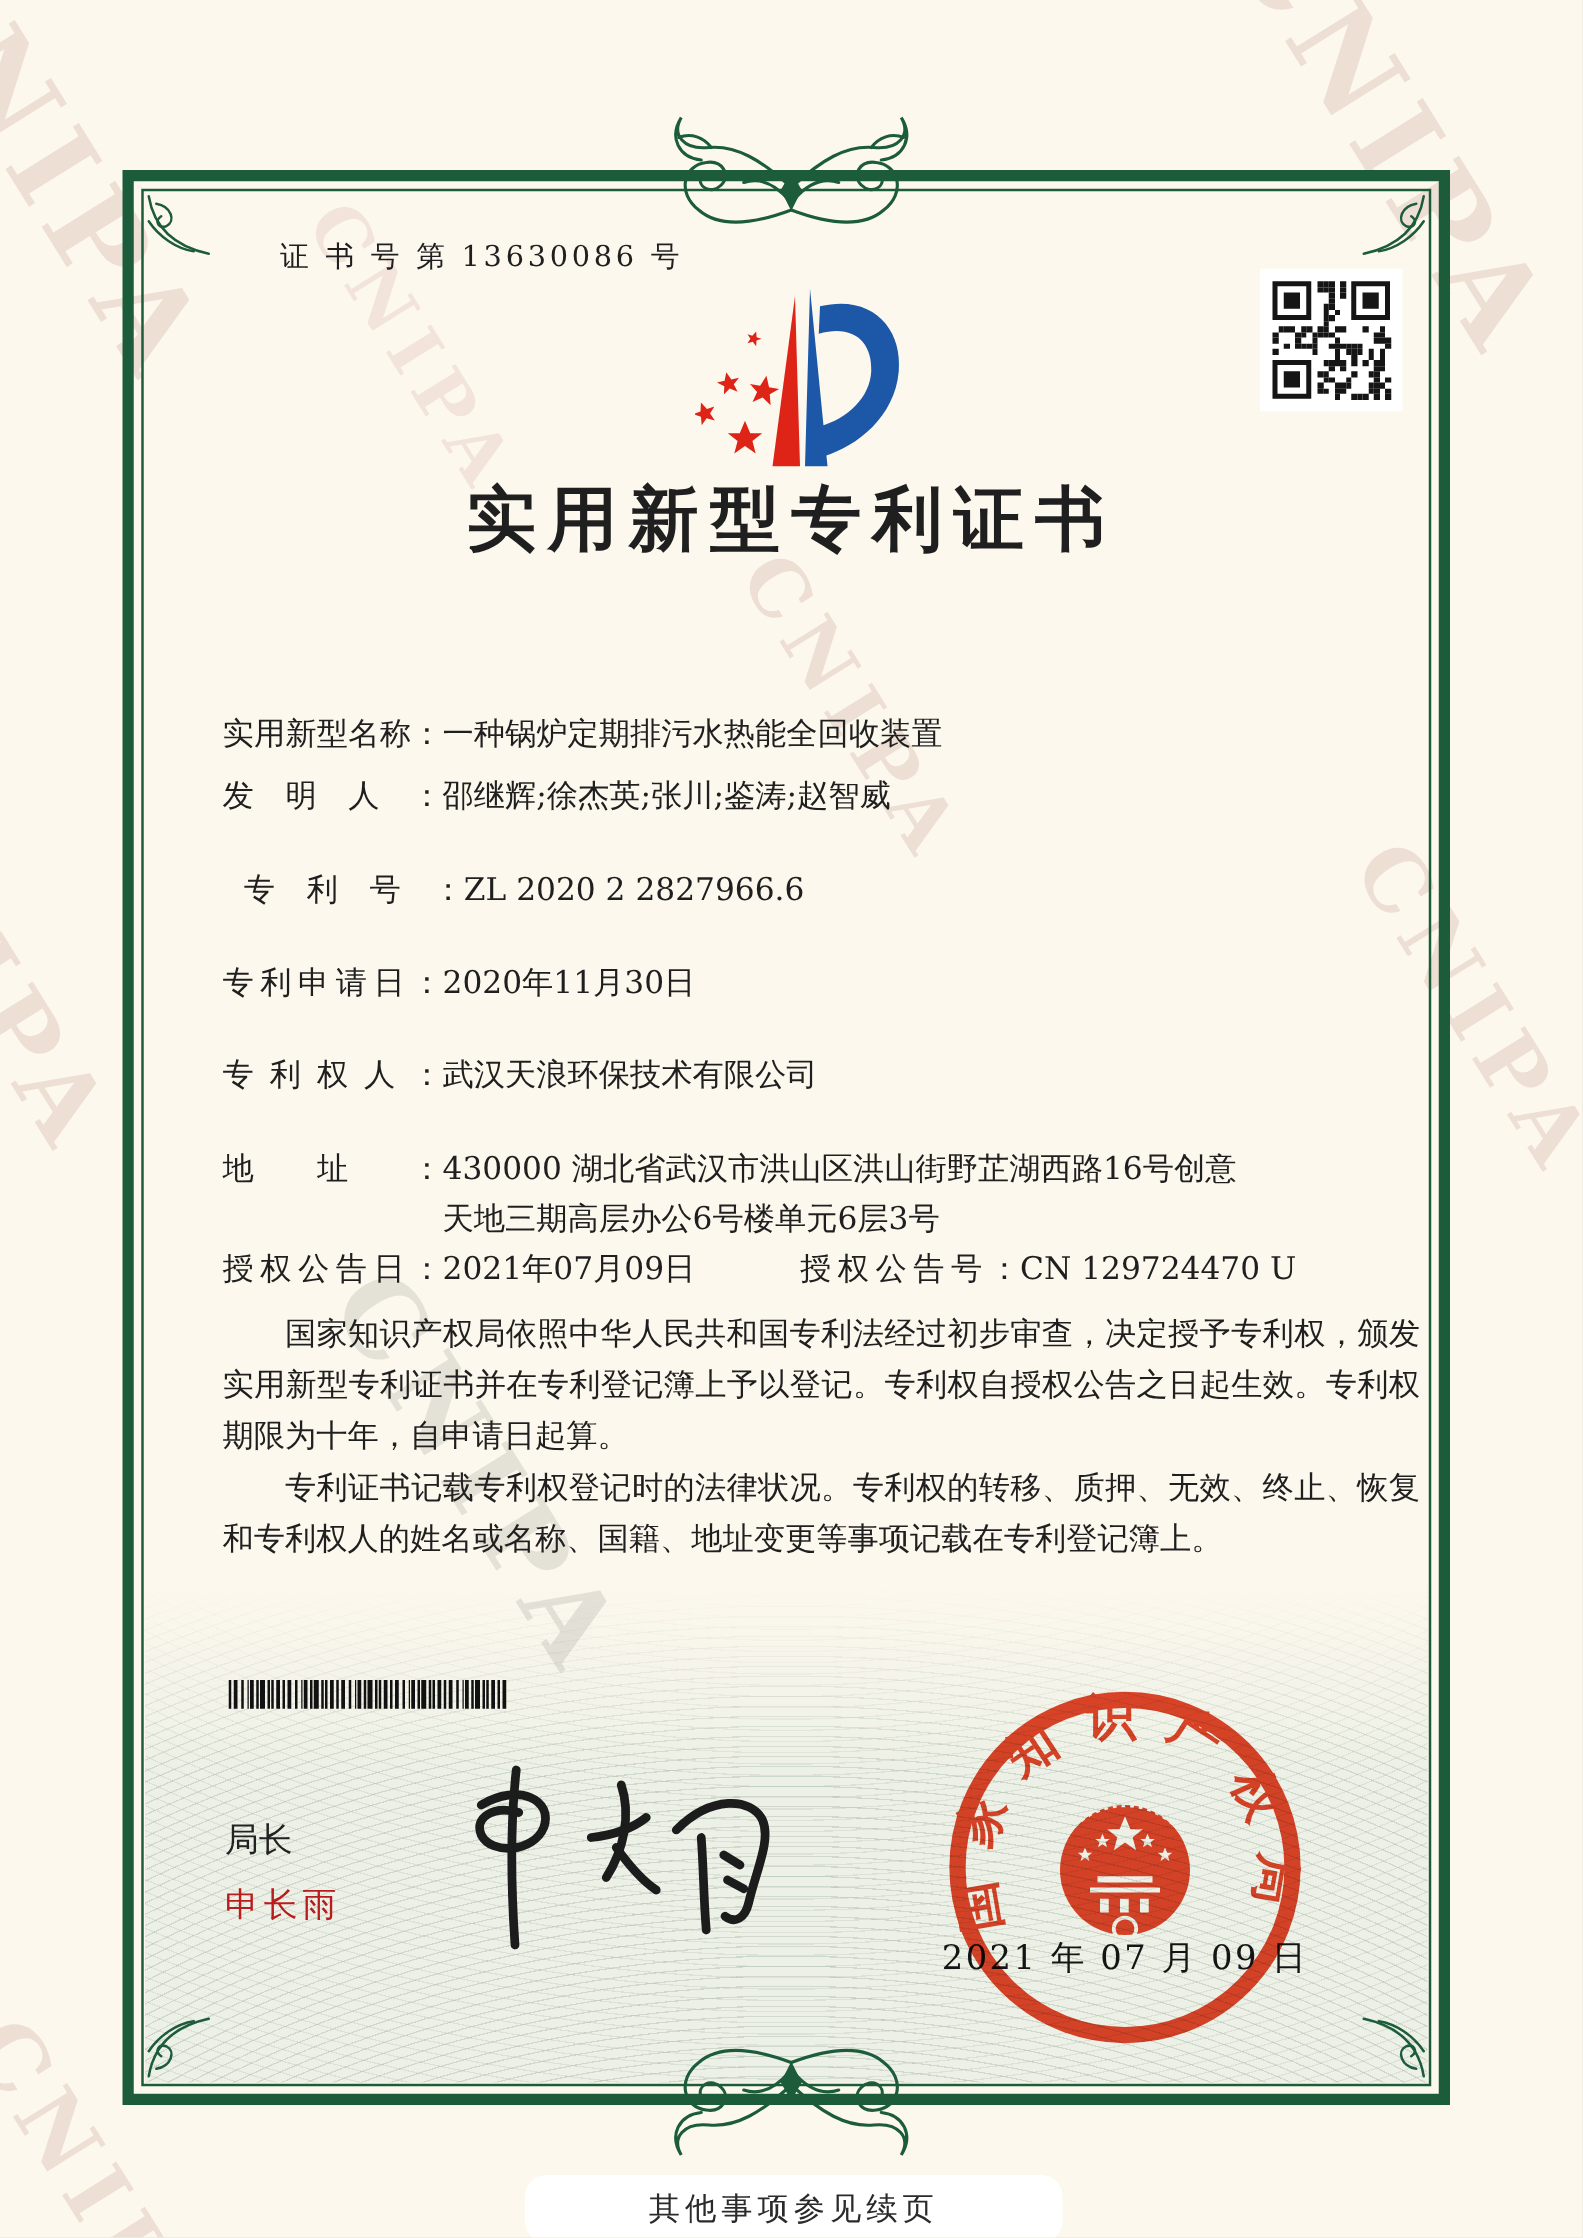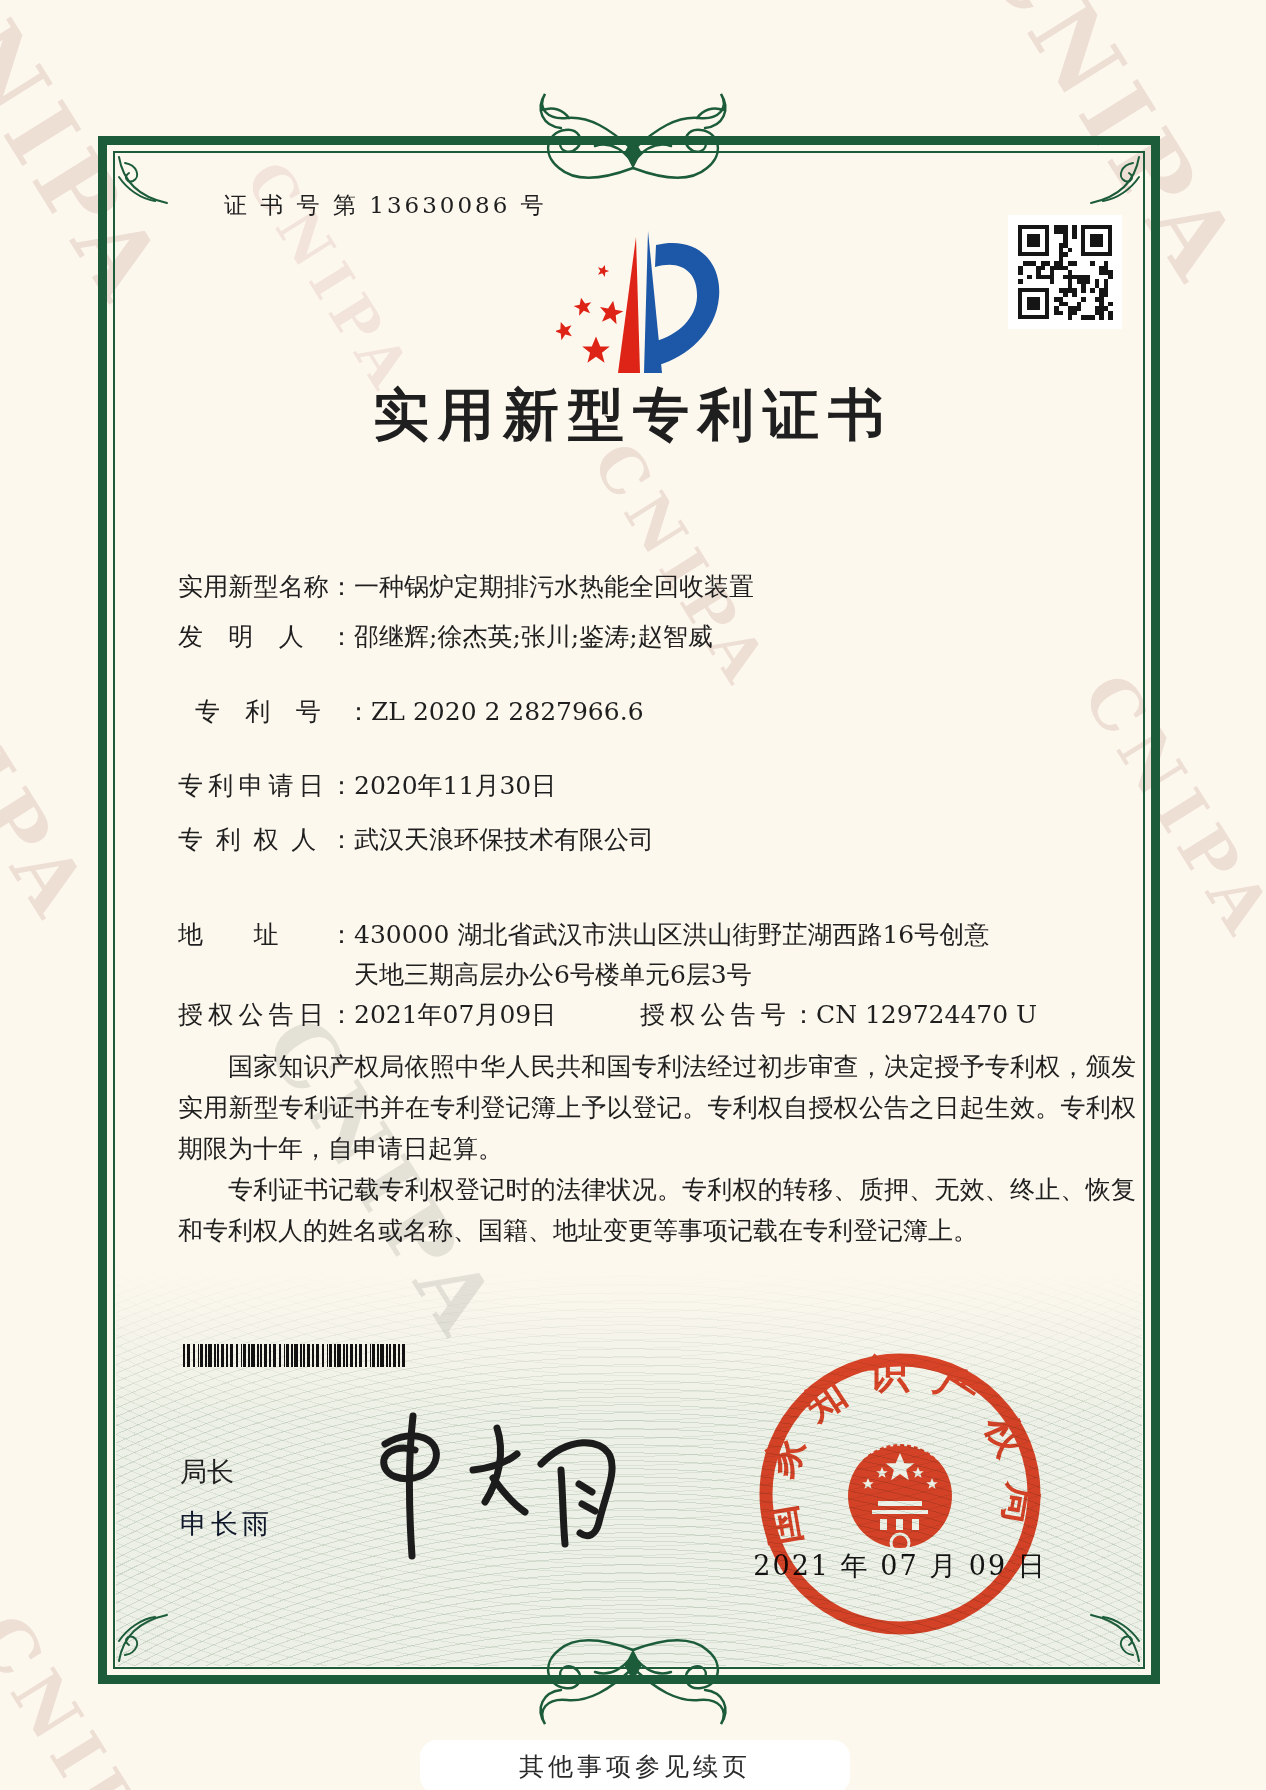--- a/index.html
+++ b/index.html
@@ -54,21 +54,21 @@
   
   .body-text{position:absolute;left:178px;top:1046px;width:958px;
     font-size:25px;line-height:41px;text-align:justify;}
   .body-text p{margin:0;text-indent:2em;}
   
   .barcode{position:absolute;left:183px;top:1344px;height:23px;white-space:nowrap;font-size:0;}
   .barcode i{display:inline-block;height:100%;background:#111;}
   .signer-title{position:absolute;left:180px;top:1454px;font-size:27px;
     font-family:"DejaVu Sans","Liberation Sans",sans-serif;color:#222;}
   .signer-name{position:absolute;left:180px;top:1506px;font-size:27px;letter-spacing:4px;
-    font-family:Liberation Mono, monospace;color:#0f172a;}
+    font-family:Liberation Mono, monospace;color:#b91c1c;}
   .signature{position:absolute;left:345px;top:1408px;width:290px;height:160px;}
   .seal{position:absolute;left:752px;top:1346px;width:296px;height:296px;
     mix-blend-mode:multiply;opacity:.95;}
   .seal-date{position:absolute;left:752px;top:1548px;width:296px;text-align:center;
     font-size:27px;letter-spacing:2px;color:#141414;}
   .page-num{position:absolute;left:0;top:1634px;width:100%;text-align:center;
     font-size:21px;letter-spacing:2px;color:#2a2a2a;}
   .bottom-strip{position:absolute;left:420px;top:1740px;width:430px;height:54px;
     background:#ffffff;text-align:center;line-height:54px;font-size:25px;
     letter-spacing:4px;color:#2a2a2a;border-radius:17px;}
@@ -627,21 +627,21 @@
     </div>
     <div class="field-row" style="top:617px;">
       <span class="field-label">发明人：</span><span class="field-value">邵继辉;徐杰英;张川;鉴涛;赵智威</span>
     </div>
     <div class="field-row" style="top:692px;margin-left:17px;">
       <span class="field-label">专利号：</span><span class="field-value">ZL 2020 2 2827966.6</span>
     </div>
     <div class="field-row" style="top:766px;">
       <span class="field-label">专利申请日：</span><span class="field-value">2020年11月30日</span>
     </div>
-    <div class="field-row" style="top:820px;">
+    <div class="field-row" style="top:840px;">
       <span class="field-label">专利权人：</span><span class="field-value">武汉天浪环保技术有限公司</span>
     </div>
     <div class="field-row addr" style="top:915px;">
       <span class="field-label">地址：</span><span class="field-value">430000 湖北省武汉市洪山区洪山街野芷湖西路16号创意天地三期高层办公6号楼单元6层3号</span>
     </div>
     <div class="field-row" style="top:995px;">
       <span class="field-label">授权公告日：</span><span class="field-value">2021年07月09日</span>
       <span class="grant-2">
         <span class="field-label">授权公告号：</span><span class="field-value">CN 129724470 U</span>
       </span>

